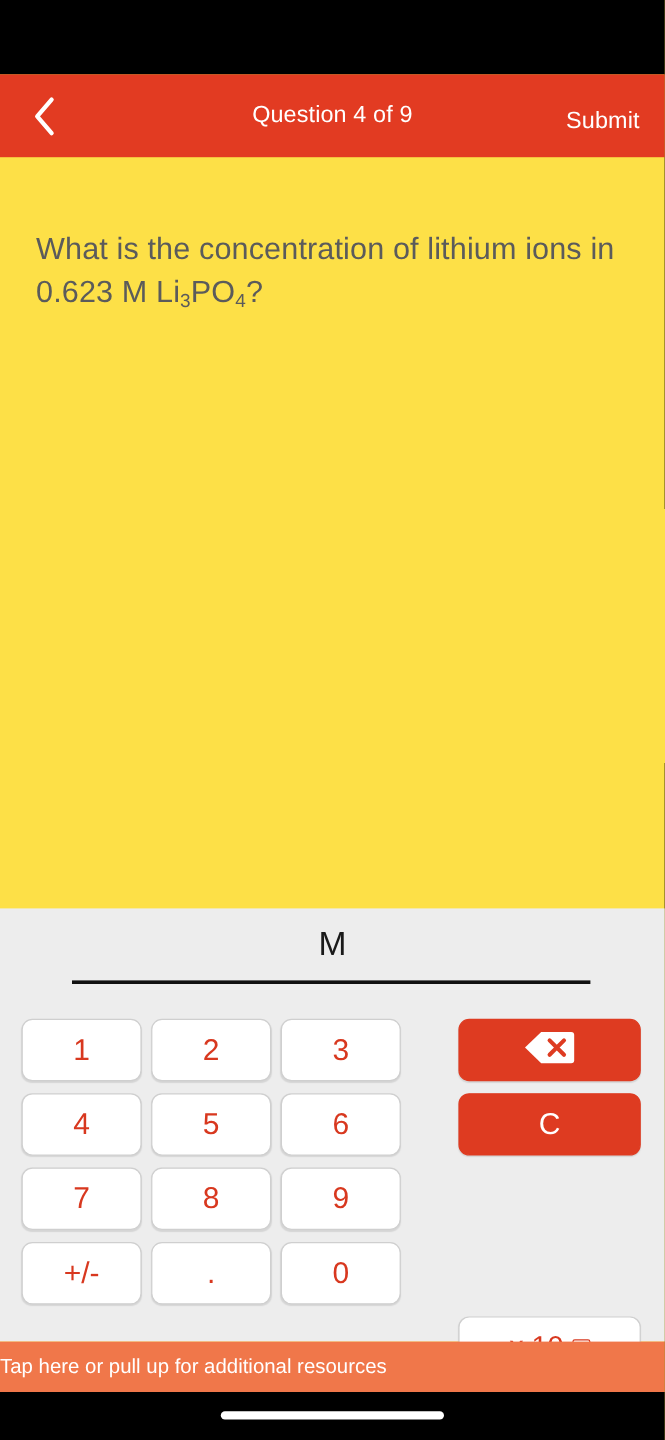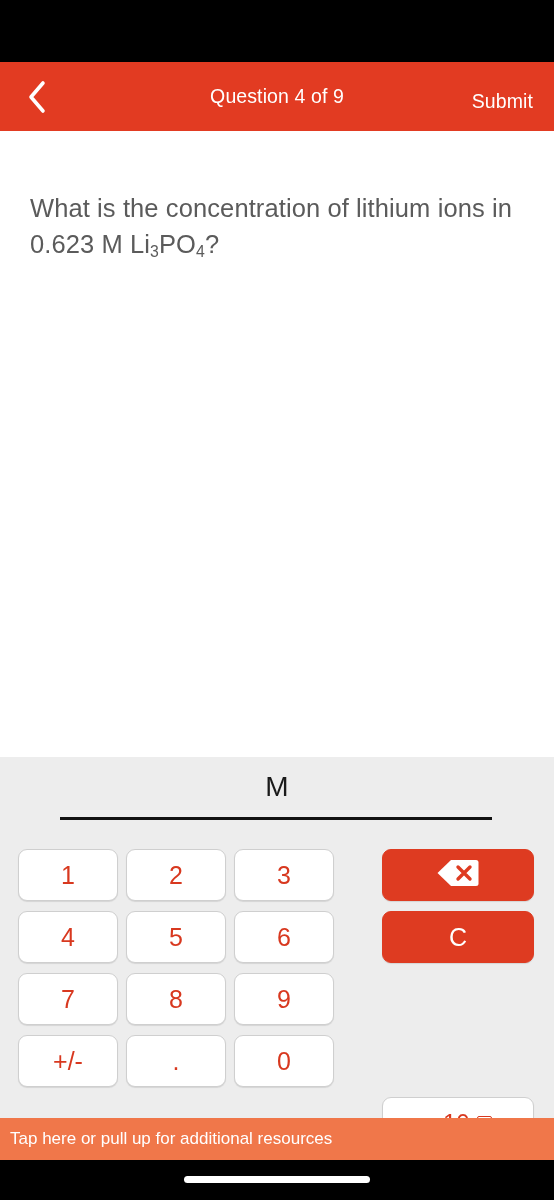--- a/index.html
+++ b/index.html
@@ -5,21 +5,21 @@
   * { margin:0; padding:0; box-sizing:border-box; }
   html, body {
     width:554px; height:1200px;
     background:#000;
     font-family:"Liberation Sans", sans-serif;
     overflow:hidden;
   }
   #app {
     position:relative;
     width:554px; height:1200px;
-    background:#ffffff;
+    background:#fde047;
   }
 
   
   .status-bar {
     position:absolute; left:0; top:0;
     width:554px; height:62px;
     background:#000000;
   }
 
   
@@ -137,21 +137,20 @@
     vertical-align:7px;
   }
 
   
   .banner {
     position:absolute; left:0; top:1118px;
     width:554px; height:42px;
     background:#F0774A;
     display:flex; align-items:center;
     color:#ffffff; font-size:17px;
-    padding-left:10px;
     cursor:pointer;
   }
 
   
   .home-area {
     position:absolute; left:0; top:1160px;
     width:554px; height:40px;
     background:#000000;
   }
   .home-indicator {

